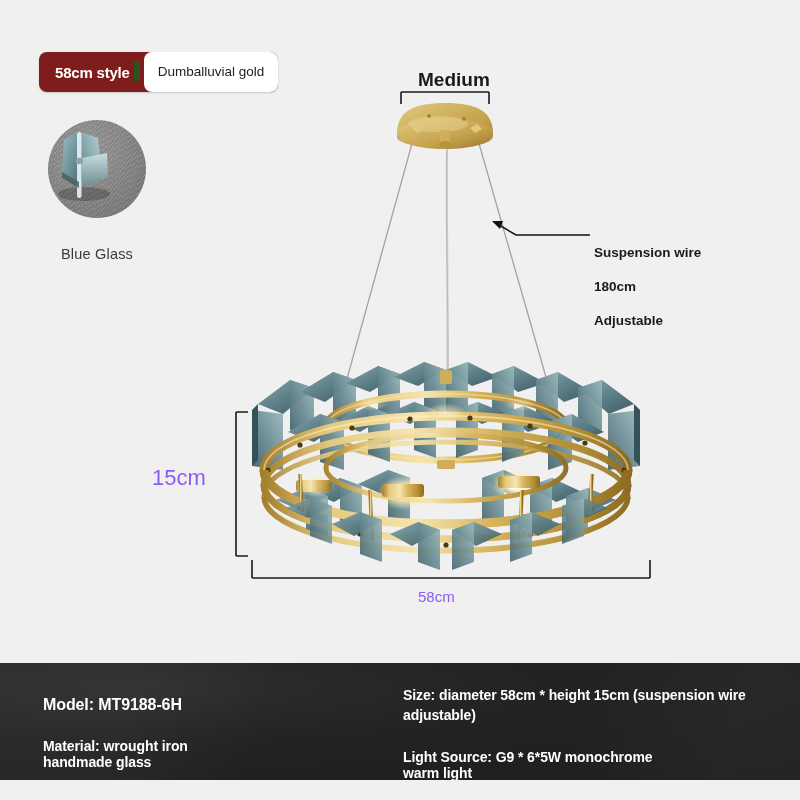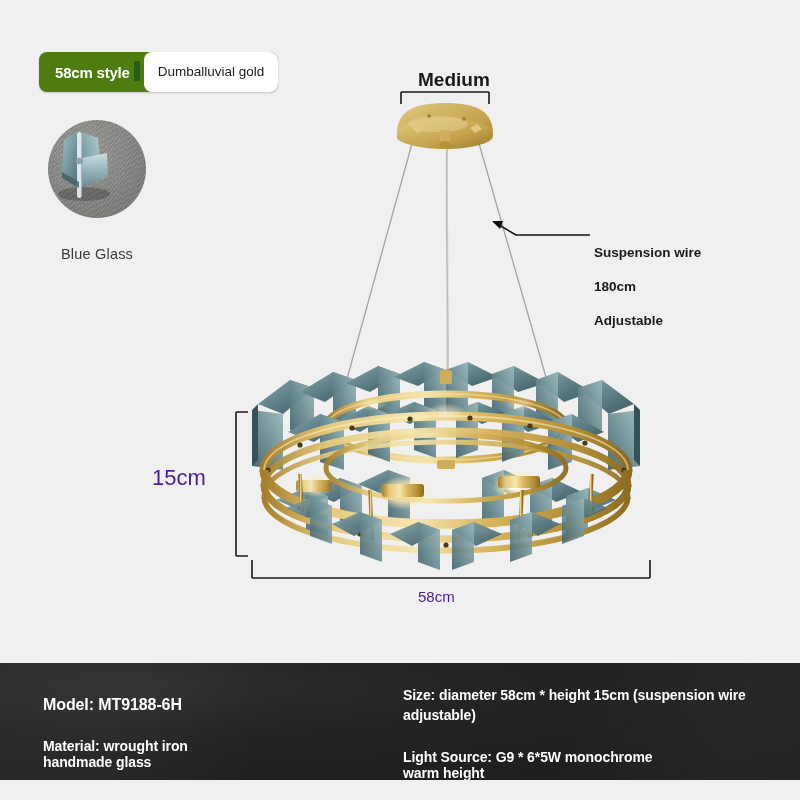--- a/index.html
+++ b/index.html
@@ -18,21 +18,21 @@
   }
 
   
   .variant-badge {
     position: absolute;
     left: 39px; top: 52px;
     height: 40px;
     display: flex;
     align-items: stretch;
     border-radius: 8px;
-    background: #4d7c0f;
+    background: #7f1d1d;
     box-shadow: 0 1px 2px rgba(0,0,0,0.18);
   }
   .variant-left {
     display: flex; align-items: center;
     padding: 0 14px 0 16px;
     color: #ffffff;
     font-size: 15px;
     font-weight: bold;
     letter-spacing: -0.2px;
     white-space: nowrap;
@@ -100,21 +100,21 @@
   .ann-medium {
     left: 418px; top: 53px;
     text-align: left;
     font-size: 19px;
     line-height: 18px;
   }
   .ann-wire { left: 594px; top: 227px; }
 
   .dim-label {
     position: absolute;
-    color: #4c1d95;
+    color: #8b5cf6;
     font-weight: normal;
   }
   .dim-15 { left: 152px; top: 465px; font-size: 22px; }
   .dim-58 { left: 418px; top: 588px; font-size: 15px; }
 
   
   #art { position: absolute; left: 0; top: 0; }
 
   
   .spec-bar {
@@ -443,18 +443,18 @@
     <div class="spec-col spec-left">
       <div class="spec-line spec-model">Model: MT9188-6H</div>
       <div class="spec-line spec-material">Material: wrought iron</div>
       <div class="spec-line spec-material">handmade glass</div>
     </div>
 
     <div class="spec-col spec-right">
       <div class="spec-line spec-size" style="margin-bottom:4px">Size: diameter 58cm * height 15cm (suspension wire</div>
       <div class="spec-line spec-size">adjustable)</div>
       <div class="spec-line spec-light">Light Source: G9 * 6*5W monochrome</div>
-      <div class="spec-line spec-light">warm height</div>
+      <div class="spec-line spec-light">warm light</div>
     </div>
   </div>
   <div class="bottom-strip"></div>
 
 </div>
 
 </body></html>

